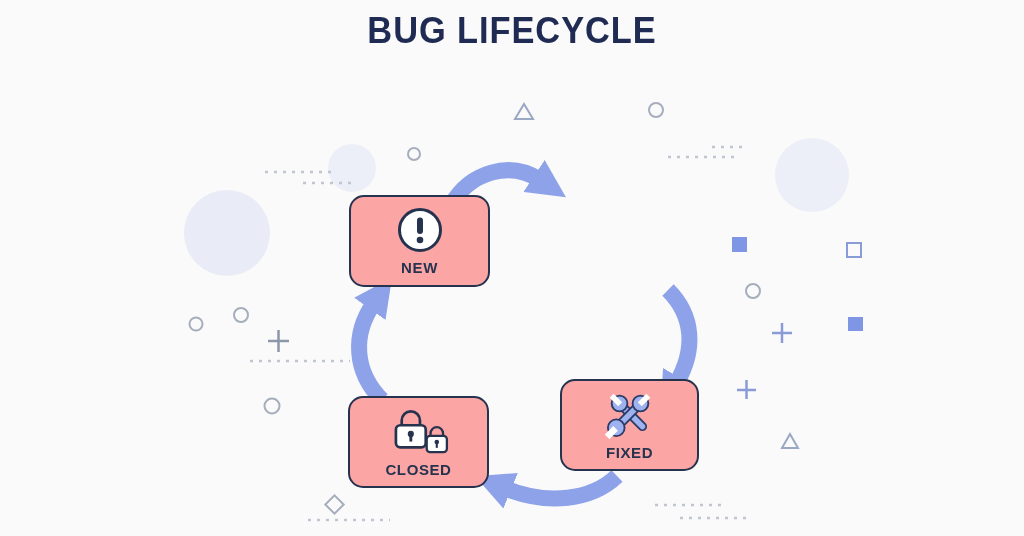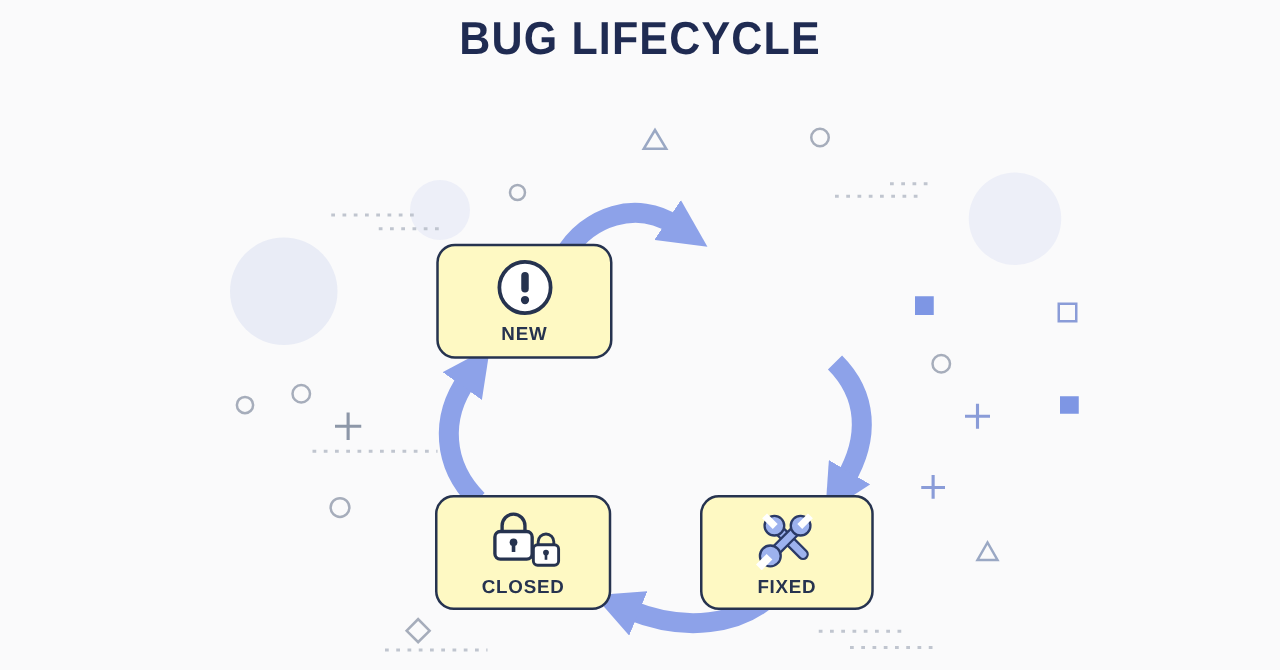--- a/index.html
+++ b/index.html
@@ -7,21 +7,21 @@
     position:relative;width:1024px;height:536px;overflow:hidden;
     background:#fafafb;font-family:"Liberation Sans",sans-serif;
   }
   .title{
     position:absolute;top:10px;left:0;right:0;text-align:center;
     font-size:37px;font-weight:800;color:#1f2b52;letter-spacing:1px;
     transform:scaleX(.93);
   }
   .deco-layer{position:absolute;left:0;top:0;pointer-events:none;}
   .node{
-    position:absolute;background:#fef9c3;border:2.5px solid #26334f;border-radius:15px;
+    position:absolute;background:#fca5a5;border:2.5px solid #26334f;border-radius:15px;
     display:flex;flex-direction:column;align-items:center;justify-content:center;gap:5px;
     box-sizing:border-box;
   }
   .node-label{
     font-weight:700;font-size:15px;color:#26334f;letter-spacing:.6px;
   }
 </style>
 </head>
 <body>
 
@@ -84,21 +84,21 @@
   <div class="node" style="left:349px;top:195px;width:141px;height:92px;">
     <svg width="52" height="48" viewBox="0 0 52 48">
       <circle cx="26" cy="24" r="20.5" fill="#fff" stroke="#26334f" stroke-width="3"></circle>
       <rect x="23" y="11.5" width="6" height="16.5" rx="3" fill="#26334f"></rect>
       <circle cx="26" cy="34" r="3.3" fill="#26334f"></circle>
     </svg>
     <div class="node-label">NEW</div>
   </div>
 
 
-  <div class="node" style="left:560px;top:396px;width:139px;height:92px;">
+  <div class="node" style="left:560px;top:379px;width:139px;height:92px;">
     <svg width="64" height="50" viewBox="0 0 64 54">
       <g transform="translate(32,27)">
         <g transform="rotate(-45)">
           <rect x="-4" y="-12" width="8" height="35" rx="4" fill="#9db2ee" stroke="#2b3a66" stroke-width="2"></rect>
           <circle cy="-16" r="8.5" fill="#9db2ee" stroke="#2b3a66" stroke-width="2"></circle>
           <rect x="-3" y="-28" width="6" height="13" fill="#fff"></rect>
         </g>
         <g transform="rotate(45)">
           <rect x="-4" y="-12" width="8" height="35" rx="4" fill="#9db2ee" stroke="#2b3a66" stroke-width="2"></rect>
           <circle cy="-16" r="8.5" fill="#9db2ee" stroke="#2b3a66" stroke-width="2"></circle>

